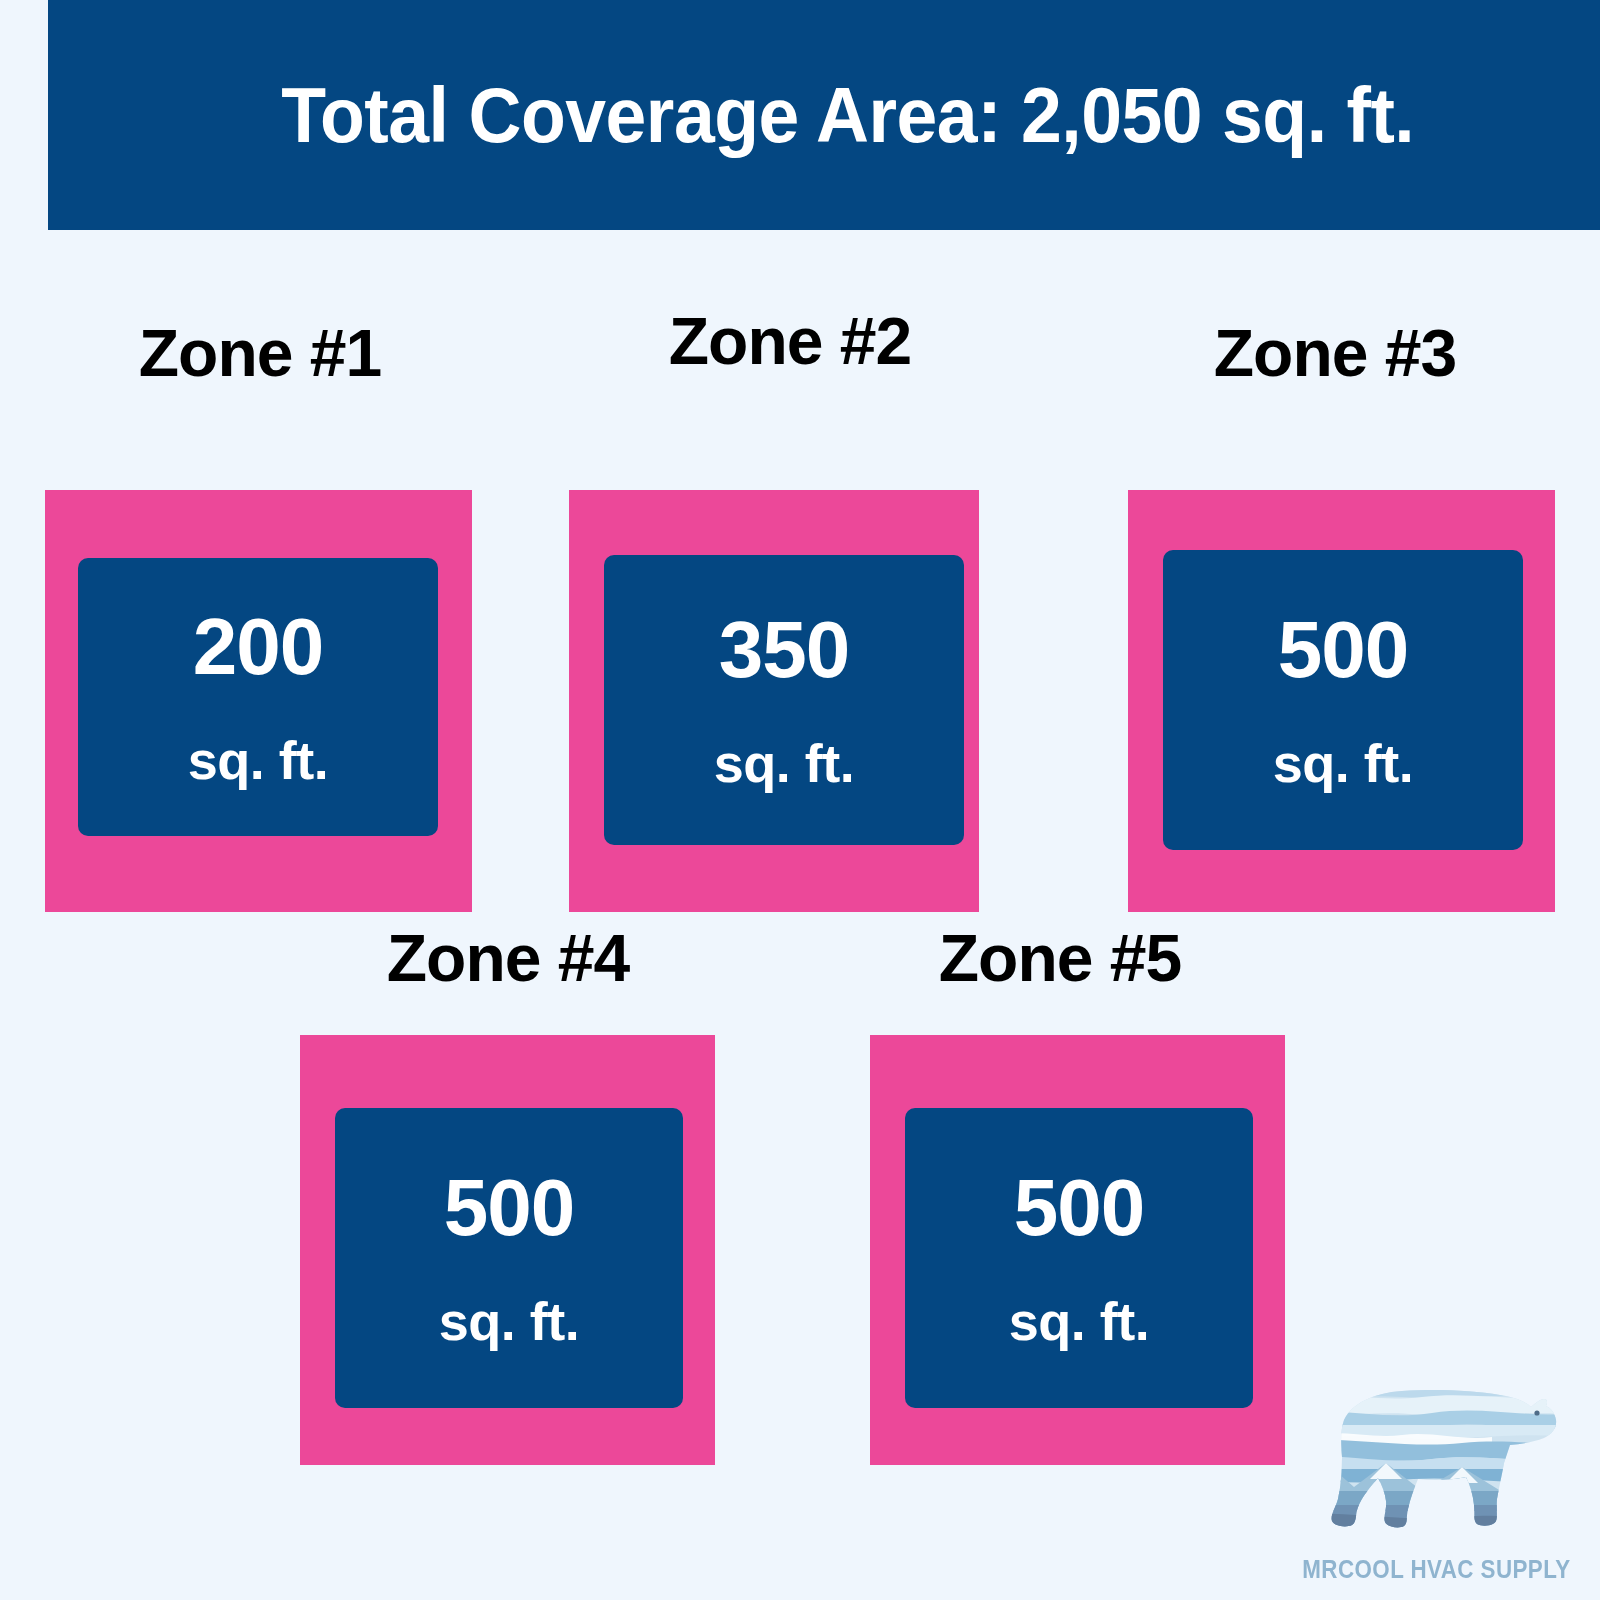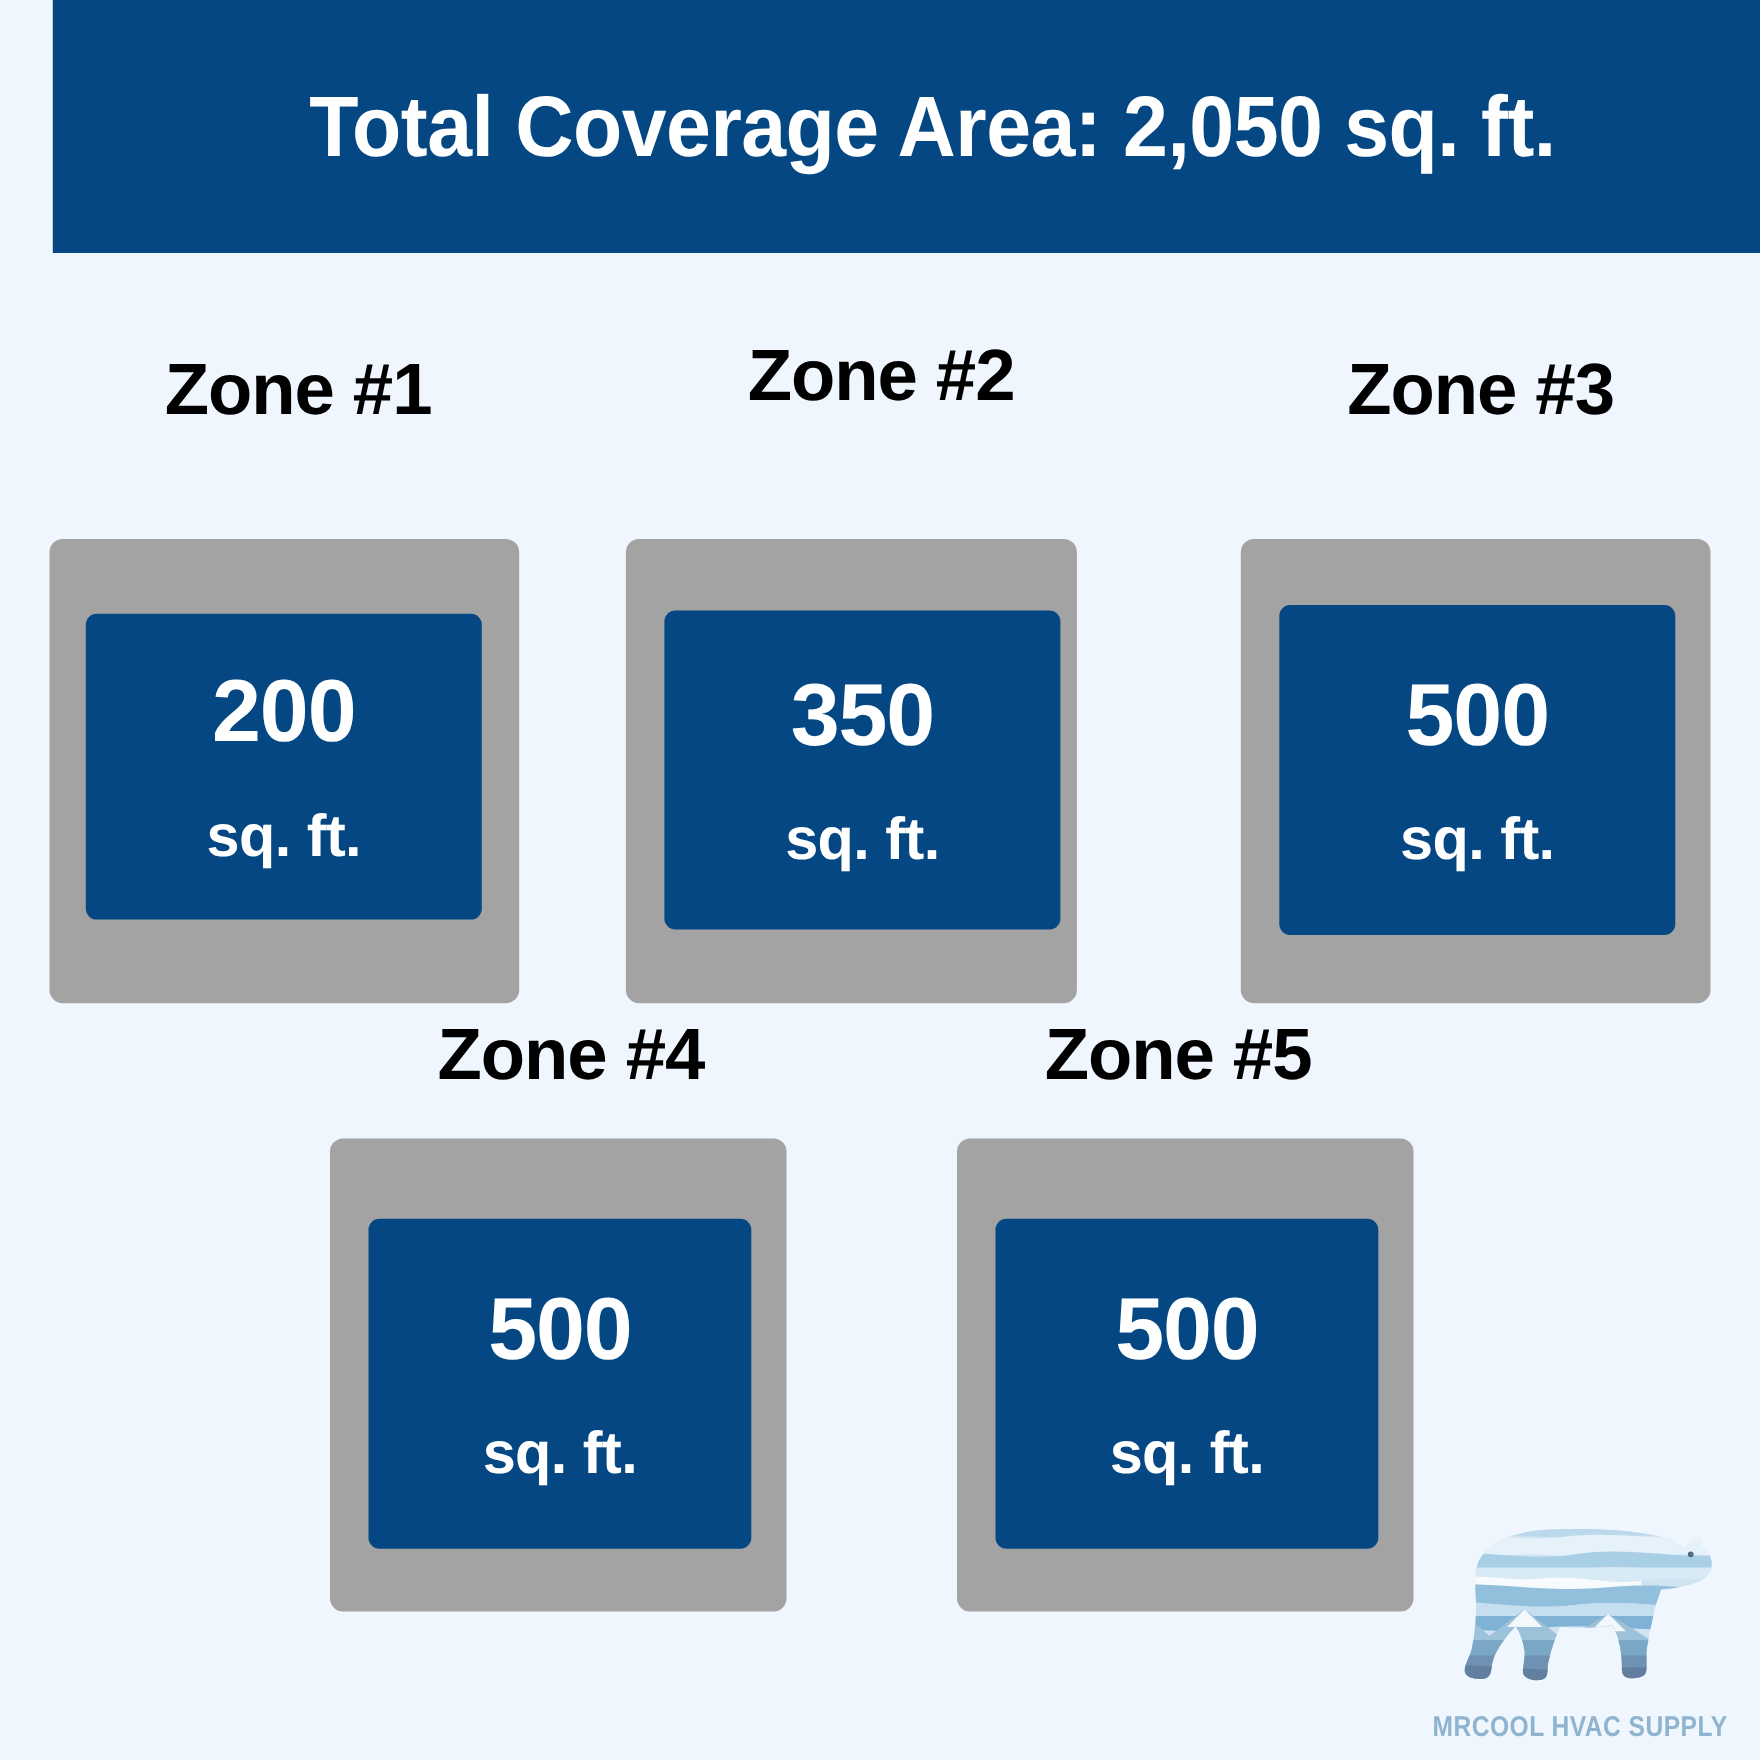--- a/index.html
+++ b/index.html
@@ -56,26 +56,25 @@
     left: 0;
     width: 100%;
     text-align: center;
     color: #000000;
     font-family: "Liberation Sans", sans-serif;
     font-size: 66px;
     font-weight: 700;
     line-height: 1;
     letter-spacing: -1px;
     white-space: nowrap;
-    margin-left: 11px;
   }
   .zone-outer {
     position: absolute;
-    background: #a3a3a3;
-    border-radius: 12px;
+    background: #ec4899;
+    border-radius: 0;
   }
   .zone-inner {
     position: absolute;
     background: #044782;
     border-radius: 10px;
     display: flex;
     flex-direction: column;
     align-items: center;
     justify-content: center;
   }

